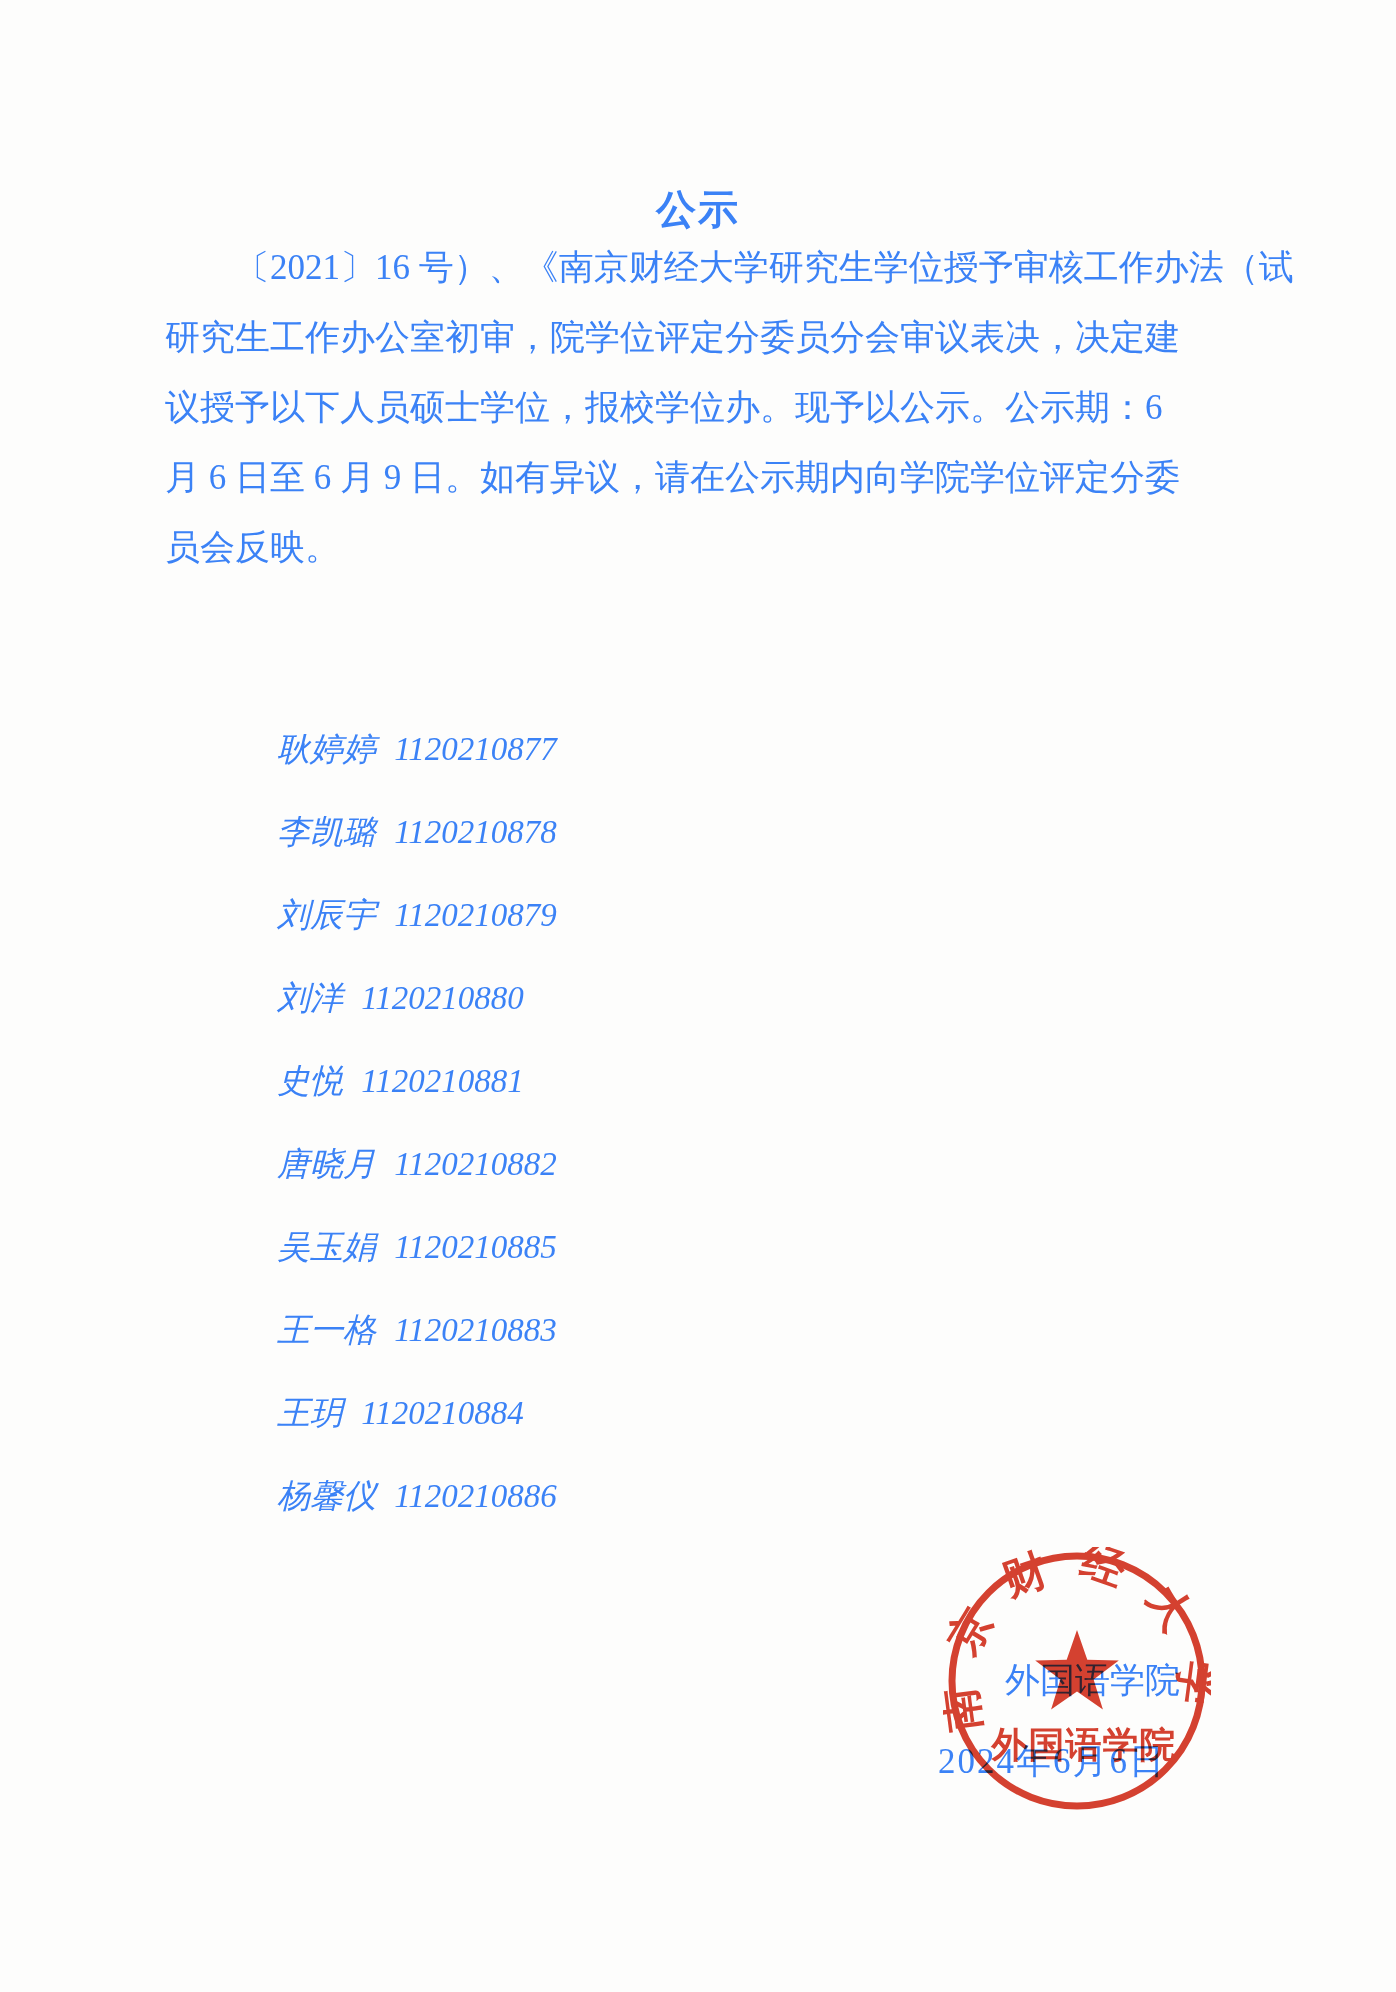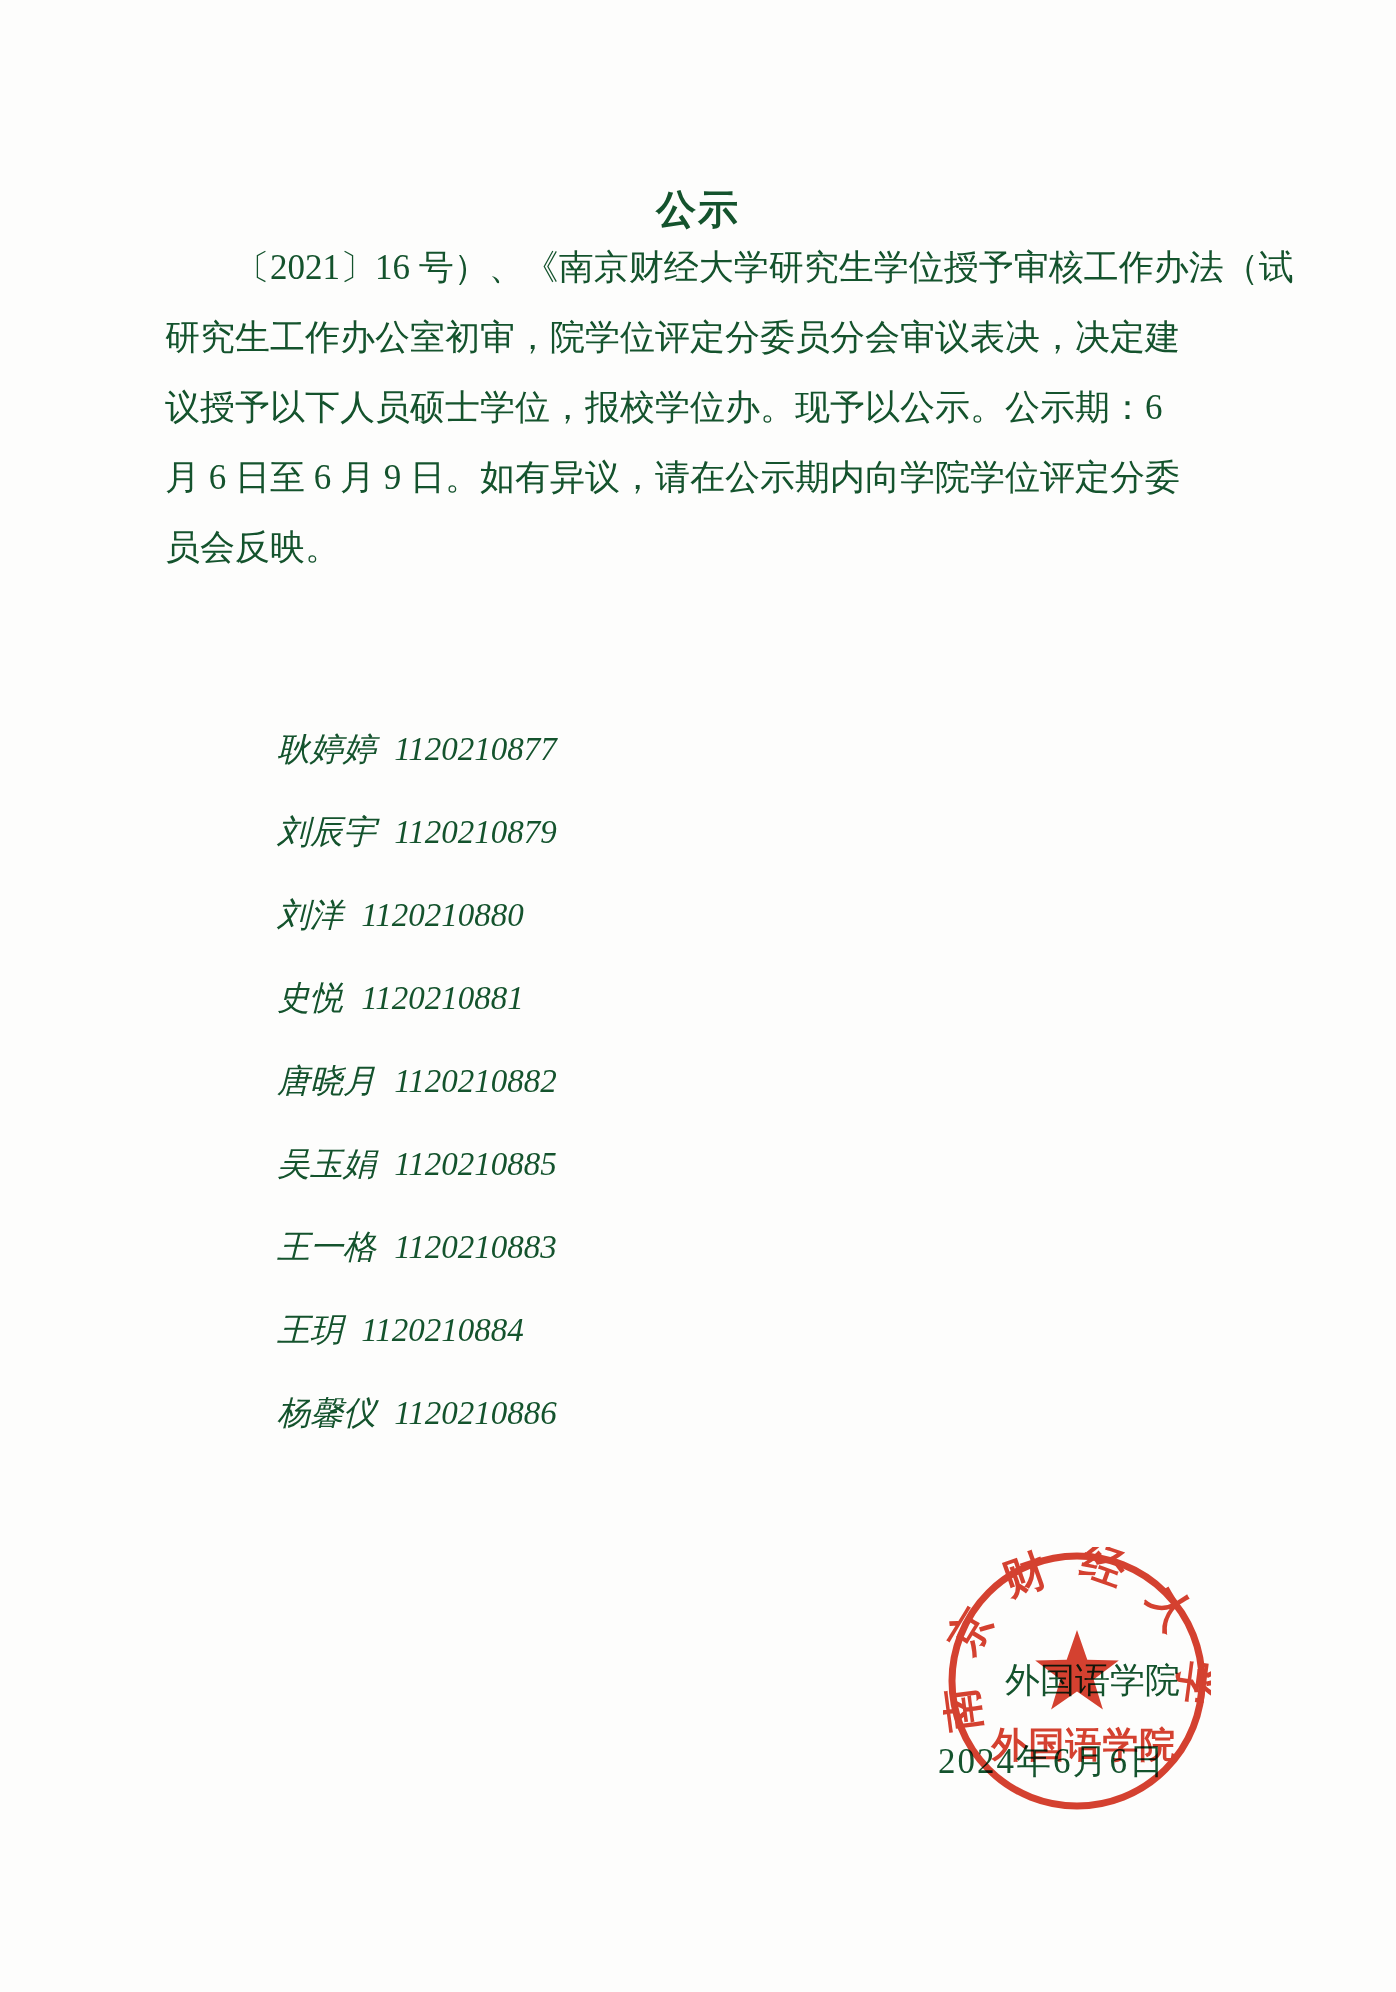--- a/index.html
+++ b/index.html
@@ -8,21 +8,21 @@
     background: #888;
   }
   .page {
     position: relative;
     width: 1396px;
     height: 1992px;
     margin: 0 auto;
     background: #fdfdfc;
     overflow: hidden;
     font-family: "Liberation Serif", "DejaVu Serif", serif;
-    color: #14532d;
+    color: #3b82f6;
   }
   .doc-title {
     position: absolute;
     top: 182px;
     left: 0;
     width: 100%;
     text-align: center;
     font-size: 40px;
     font-weight: 700;
     letter-spacing: 2px;
@@ -111,20 +111,23 @@
 
       <div class="line">员会反映。</div>
     </div>
 
   <div class="student-list">
 
       <div class="student-row">
         <span class="student-name">耿婷婷</span><span class="student-id">1120210877</span>
       </div>
 
+      <div class="student-row">
+        <span class="student-name">李凯璐</span><span class="student-id">1120210878</span>
+      </div>
 
       <div class="student-row">
         <span class="student-name">刘辰宇</span><span class="student-id">1120210879</span>
       </div>
 
       <div class="student-row">
         <span class="student-name">刘洋</span><span class="student-id">1120210880</span>
       </div>
 
       <div class="student-row">

